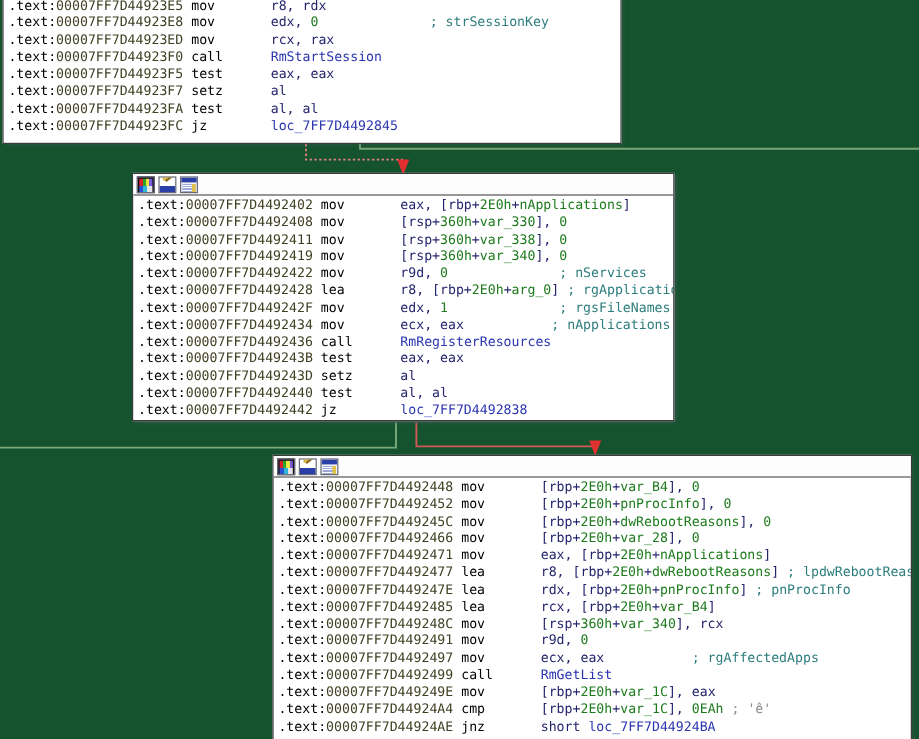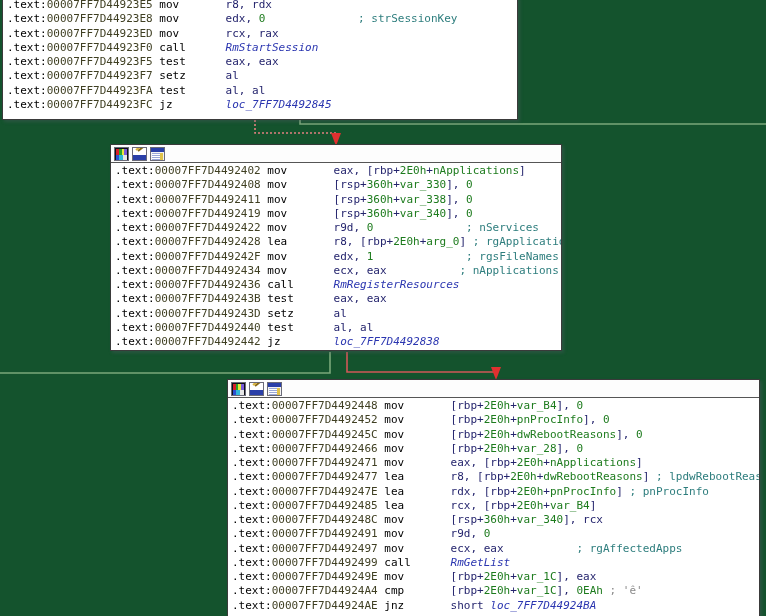--- a/index.html
+++ b/index.html
@@ -143,21 +143,21 @@
     white-space: pre;
   }
 
   
   .t-seg   { color: #000000; }           
   .t-addr  { color: #3f3f22; }           
   .t-mnem  { color: #000000; }           
   .t-reg   { color: #24246d; }           
   .t-num   { color: #1d7b1d; }           
   .t-stk   { color: #1d7b1d; }           
-  .t-name  { color: #2b36b0; font-style: italic; }           
+  .t-name  { color: #2b36b0; }           
   .t-cmt   { color: #2d7d7d; }           
   .t-chr   { color: #8a8a8a; }           
 
   
   #block-start {
     left: 2px;
     top: -4px;
     width: 516px;
     height: 124px;
   }

